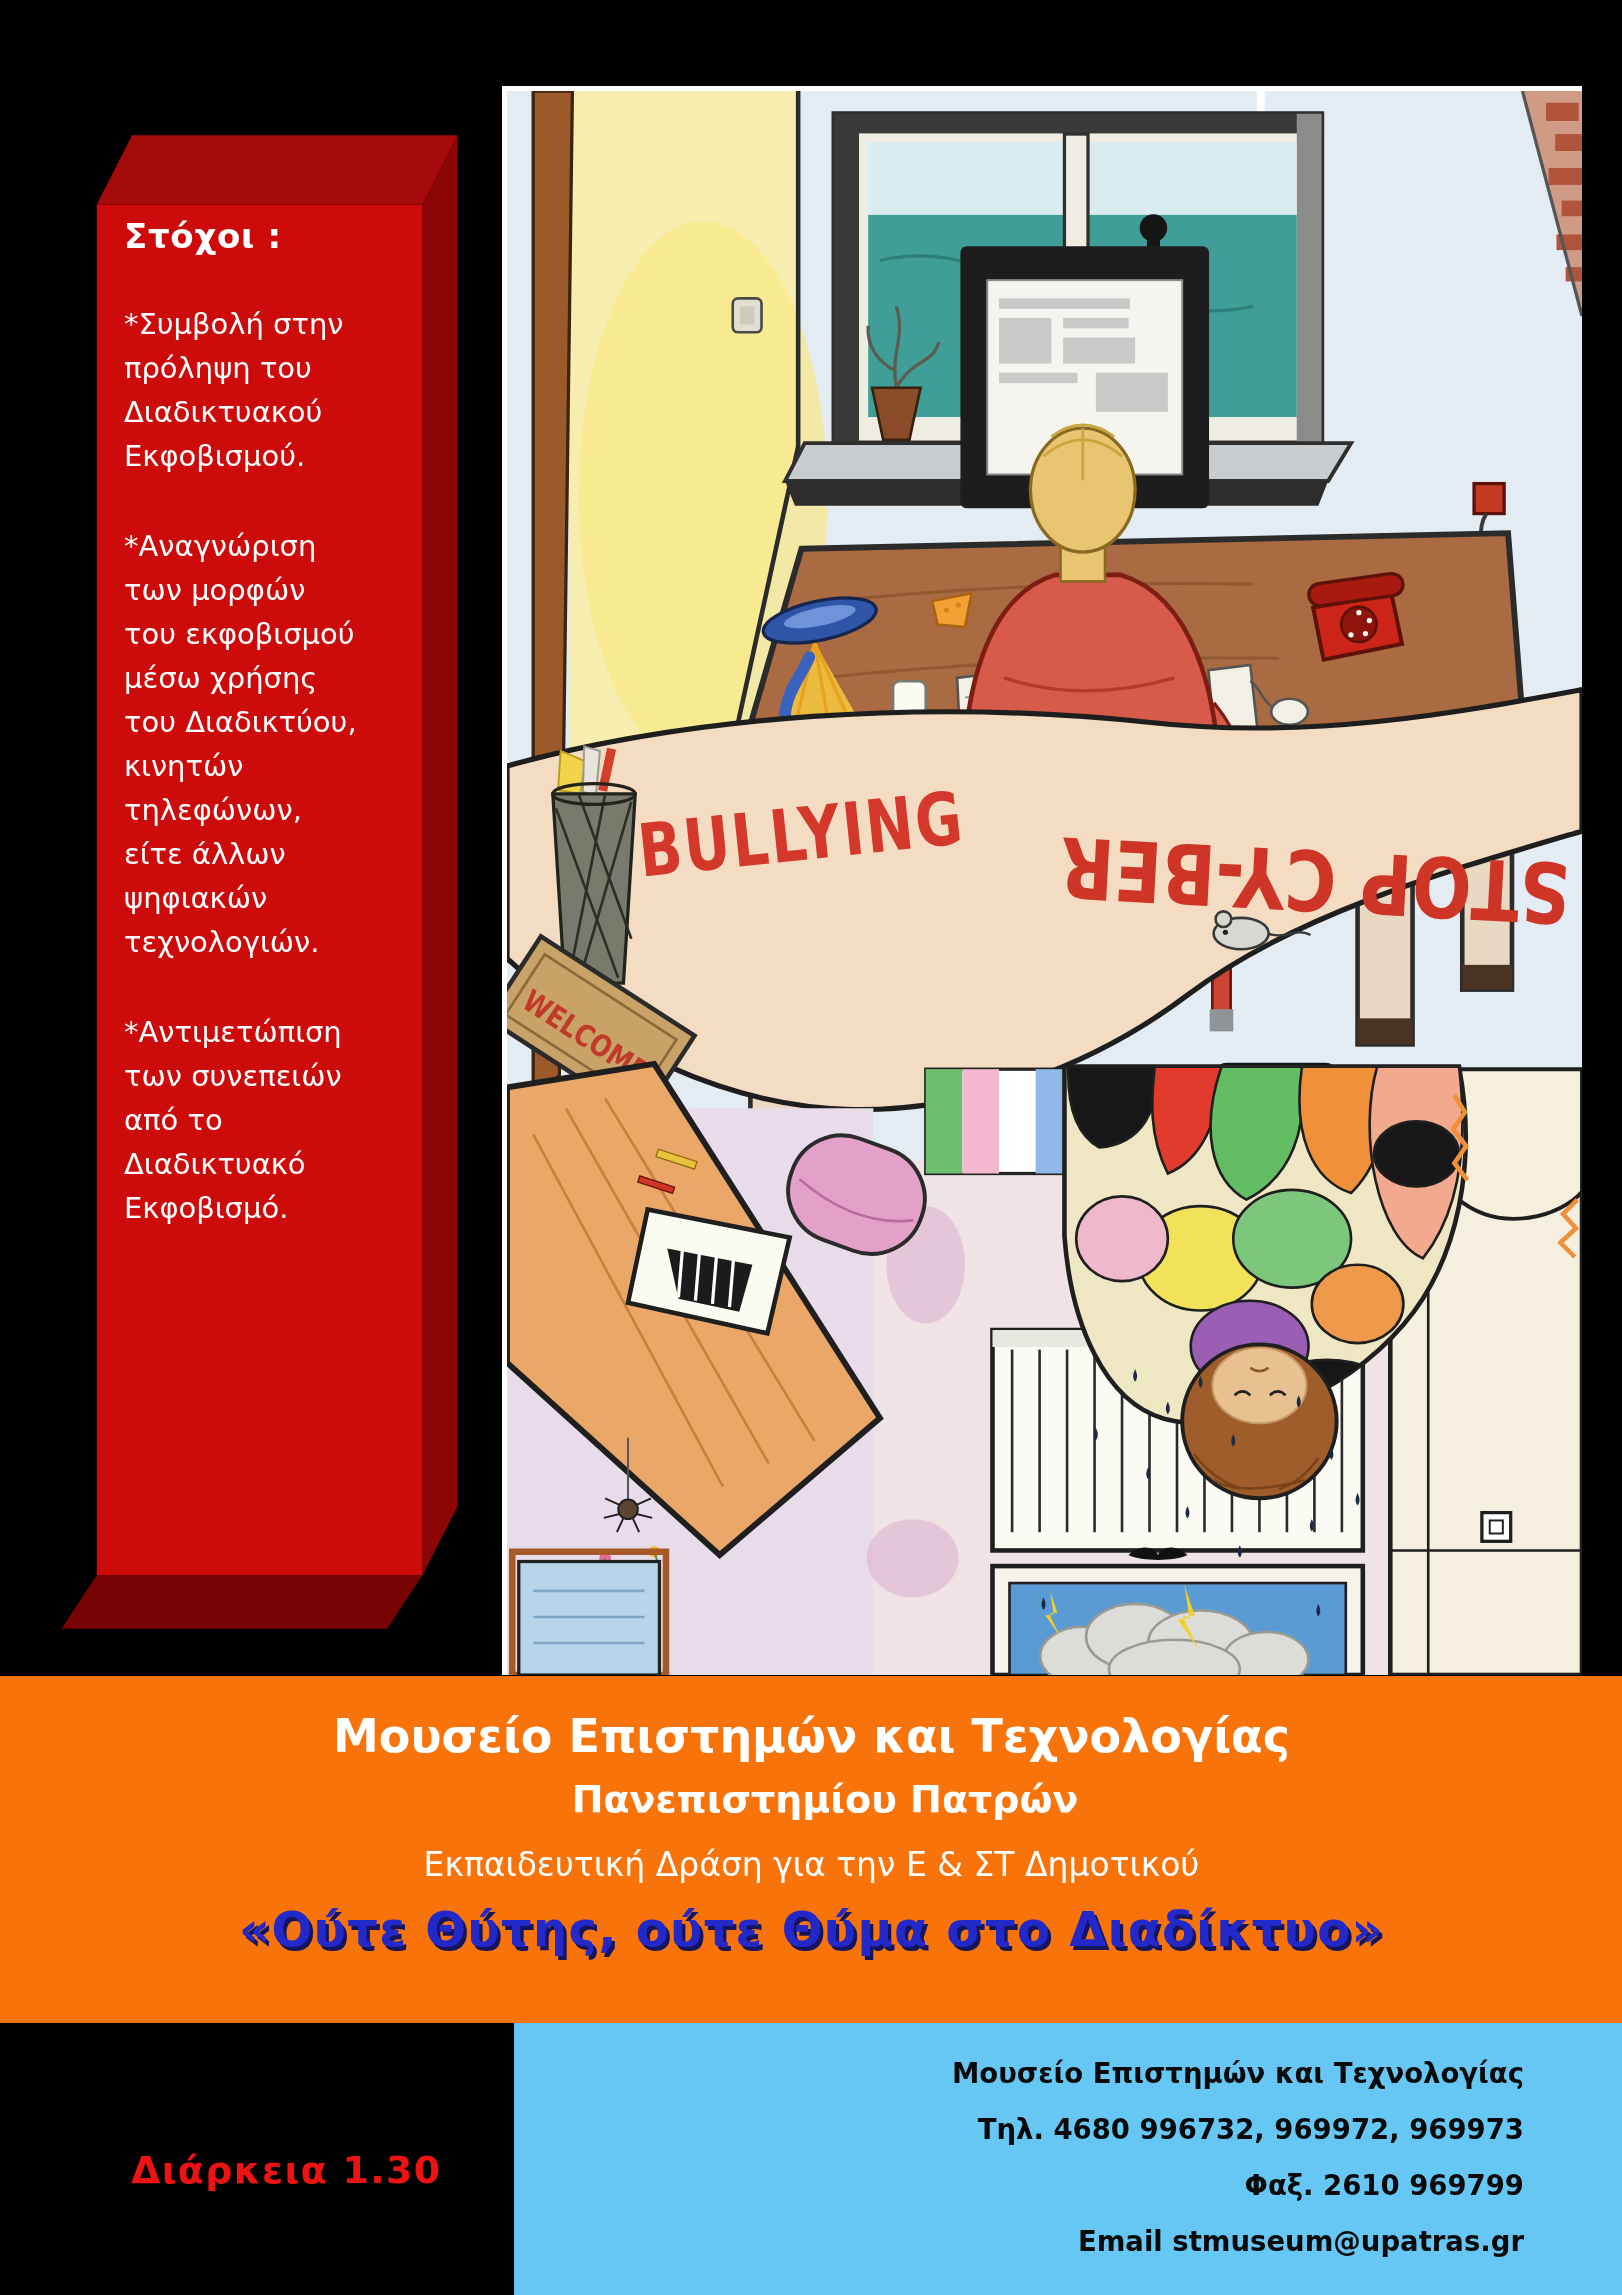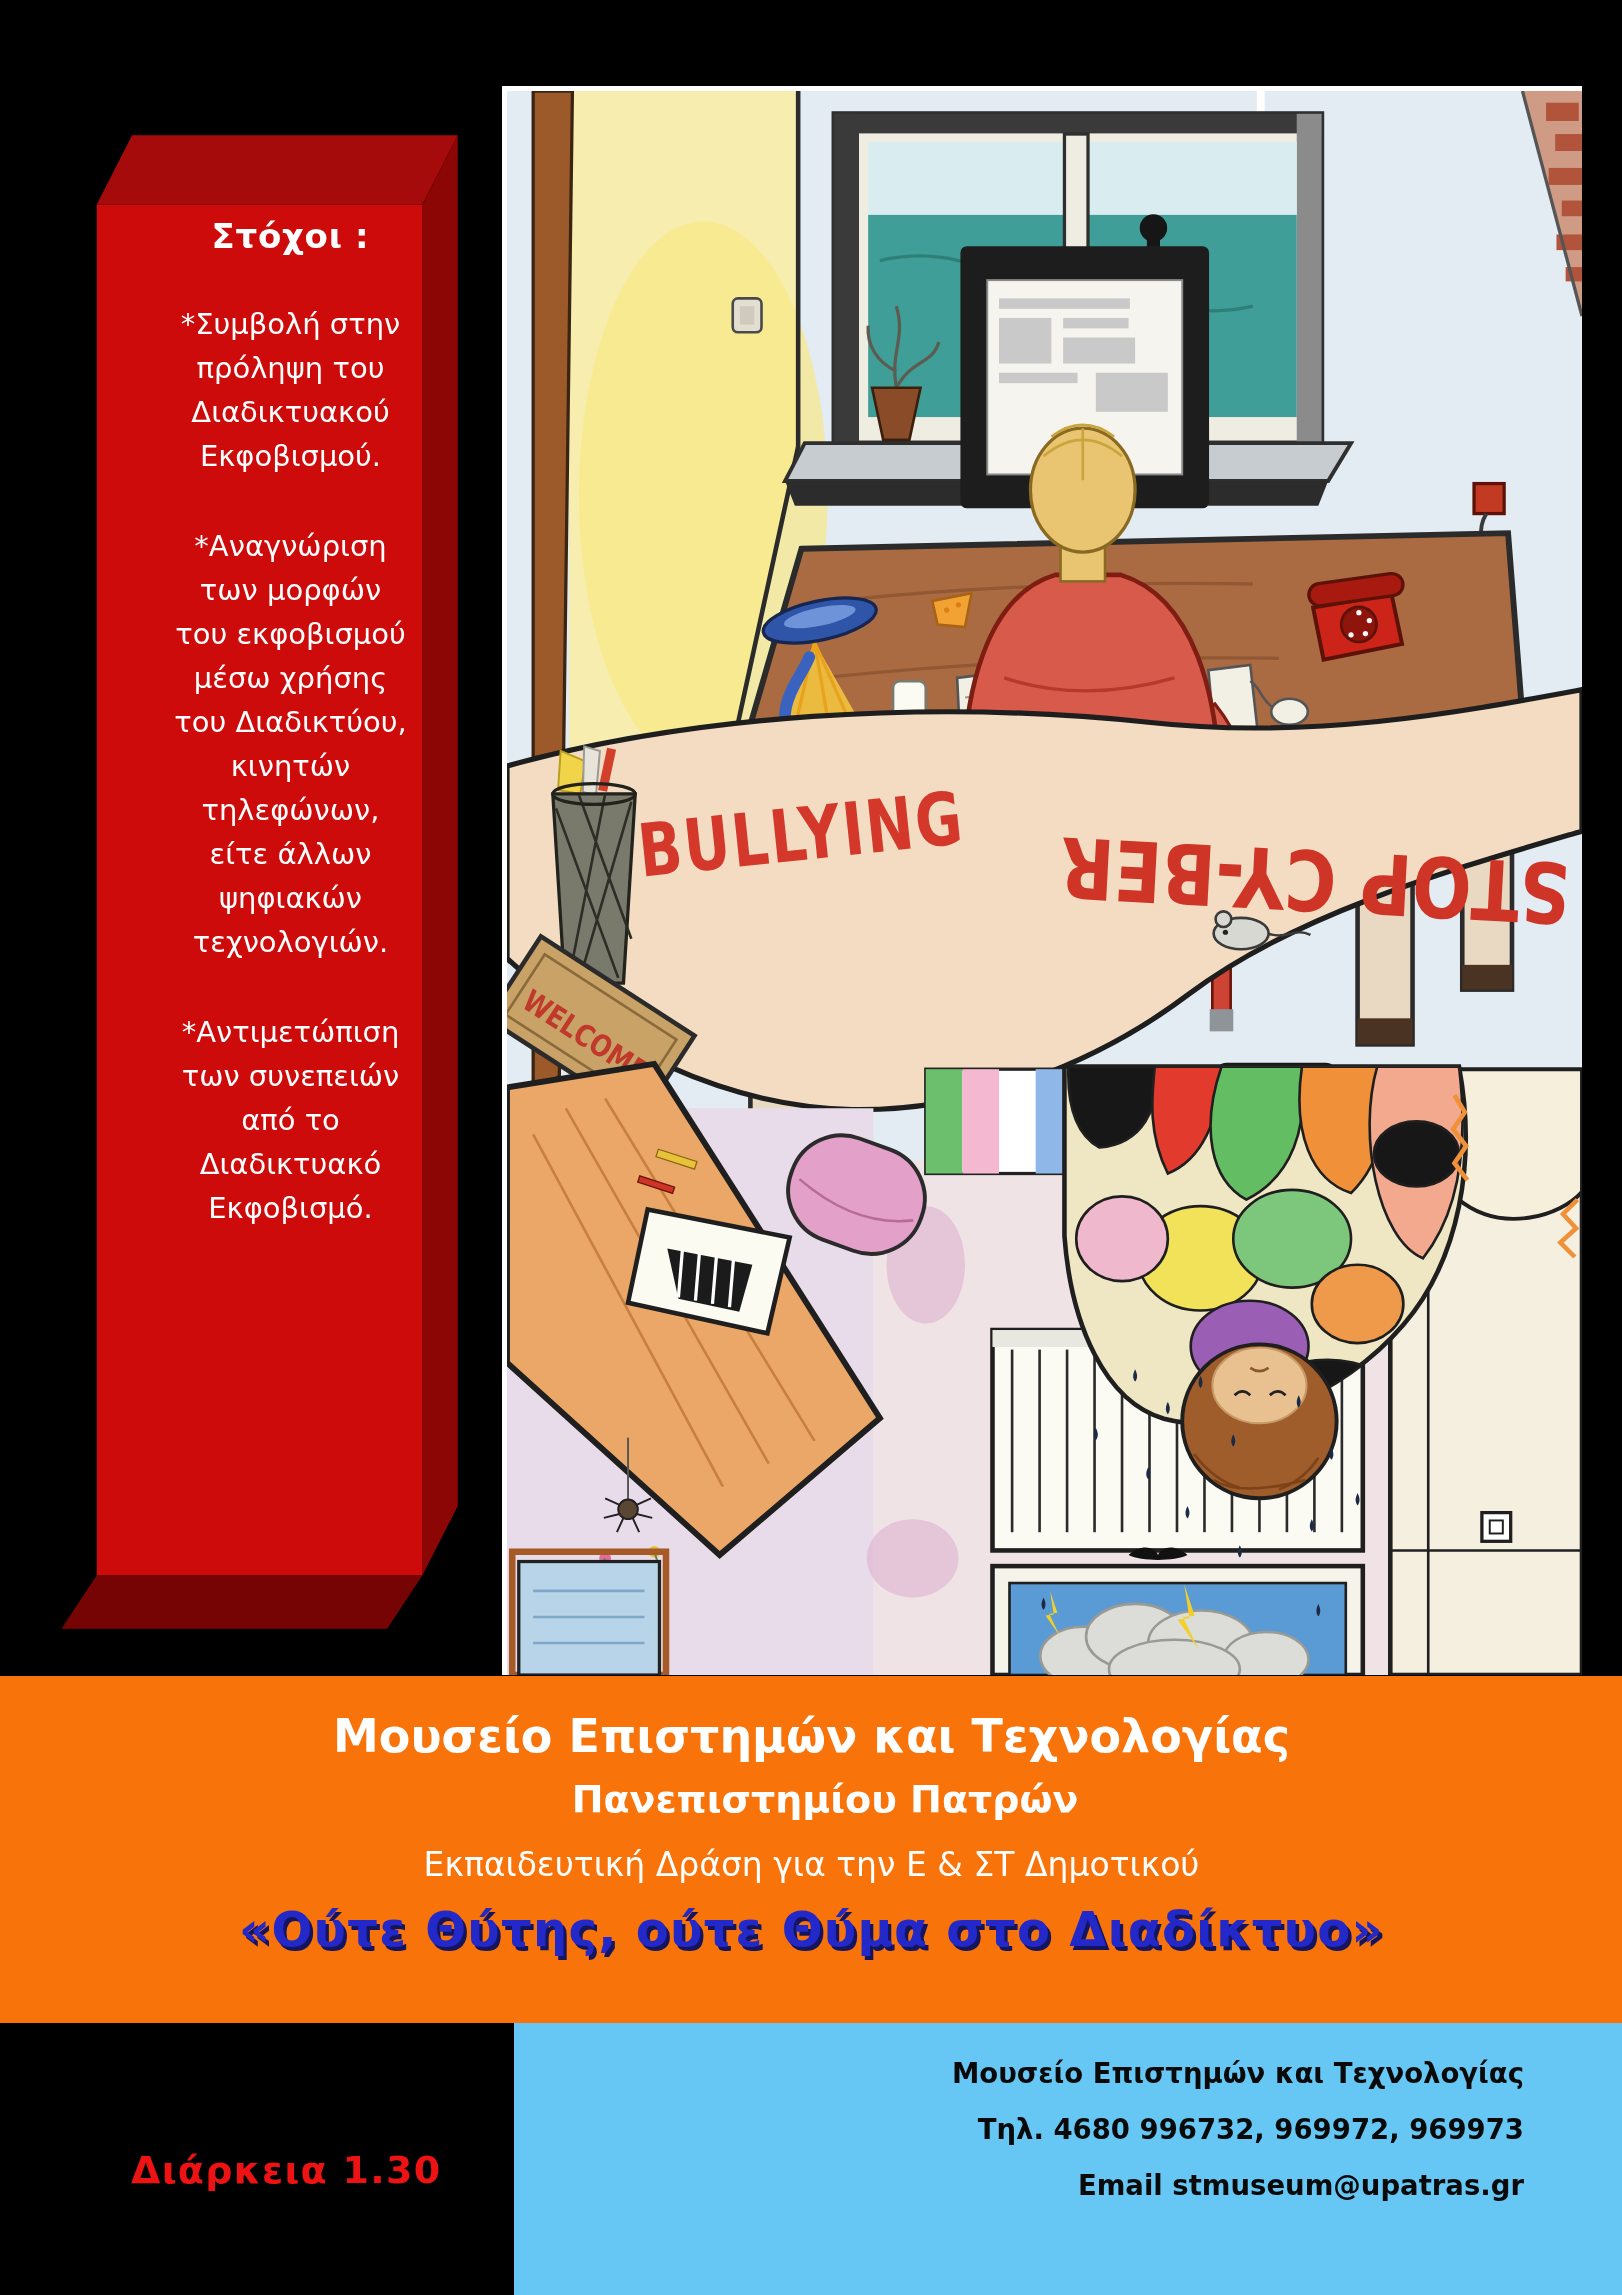--- a/index.html
+++ b/index.html
@@ -1,20 +1,20 @@
 <!DOCTYPE html>
 <html style="font-size:10.5px"><head>
 <meta charset="utf-8">
 <style>
   html,body{margin:0;padding:0;background:#000;}
   .page{position:relative;width:1623px;height:2295px;background:#000;overflow:hidden;
         font-family:"DejaVu Sans","Liberation Sans",sans-serif;}
   
   .goals-3d{position:absolute;left:0;top:0;}
-  .goals-text{position:absolute;left:140px;top:216px;width:301px;color:#fff;text-align:center;}
+  .goals-text{position:absolute;left:124px;top:216px;width:301px;color:#fff;}
   .goals-title{font-size:34px;font-weight:bold;margin-bottom:46px;letter-spacing:0.7px;}
   .goal-para{font-size:29px;line-height:44px;white-space:pre-line;margin-bottom:46px;}
   
   .artwork{position:absolute;left:502px;top:86px;border-left:5.2px solid #fff;border-top:5.2px solid #fff;
            width:1075px;height:1584px;}
   .artwork svg{display:block;width:1075px;height:1584px;}
   
   .banner{position:absolute;left:0;top:1676px;width:1623px;height:347px;background:#f8730a;
           display:flex;flex-direction:column;align-items:center;text-align:center;}
   .banner-l1{margin-top:33px;font-size:46px;font-weight:bold;color:#fff;}
@@ -392,19 +392,20 @@
   <div class="banner">
     <div class="banner-l1">Μουσείο Επιστημών και Τεχνολογίας</div>
     <div class="banner-l2">Πανεπιστημίου Πατρών</div>
     <div class="banner-l3">Εκπαιδευτική Δράση για την Ε &amp; ΣΤ Δημοτικού</div>
     <div class="banner-l4">«Ούτε Θύτης, ούτε Θύμα στο Διαδίκτυο»</div>
   </div>
 
   <div class="contact">
     <div class="contact-line">Μουσείο Επιστημών και Τεχνολογίας</div>
     <div class="contact-line">Τηλ. 4680 996732, 969972, 969973</div>
+    <div class="contact-line">Φαξ. 2610 969799</div>
     <div class="contact-line">Email stmuseum@upatras.gr</div>
   </div>
 
   <div class="duration">Διάρκεια  1.30</div>
 
 </div>
 
 
 </body></html>

